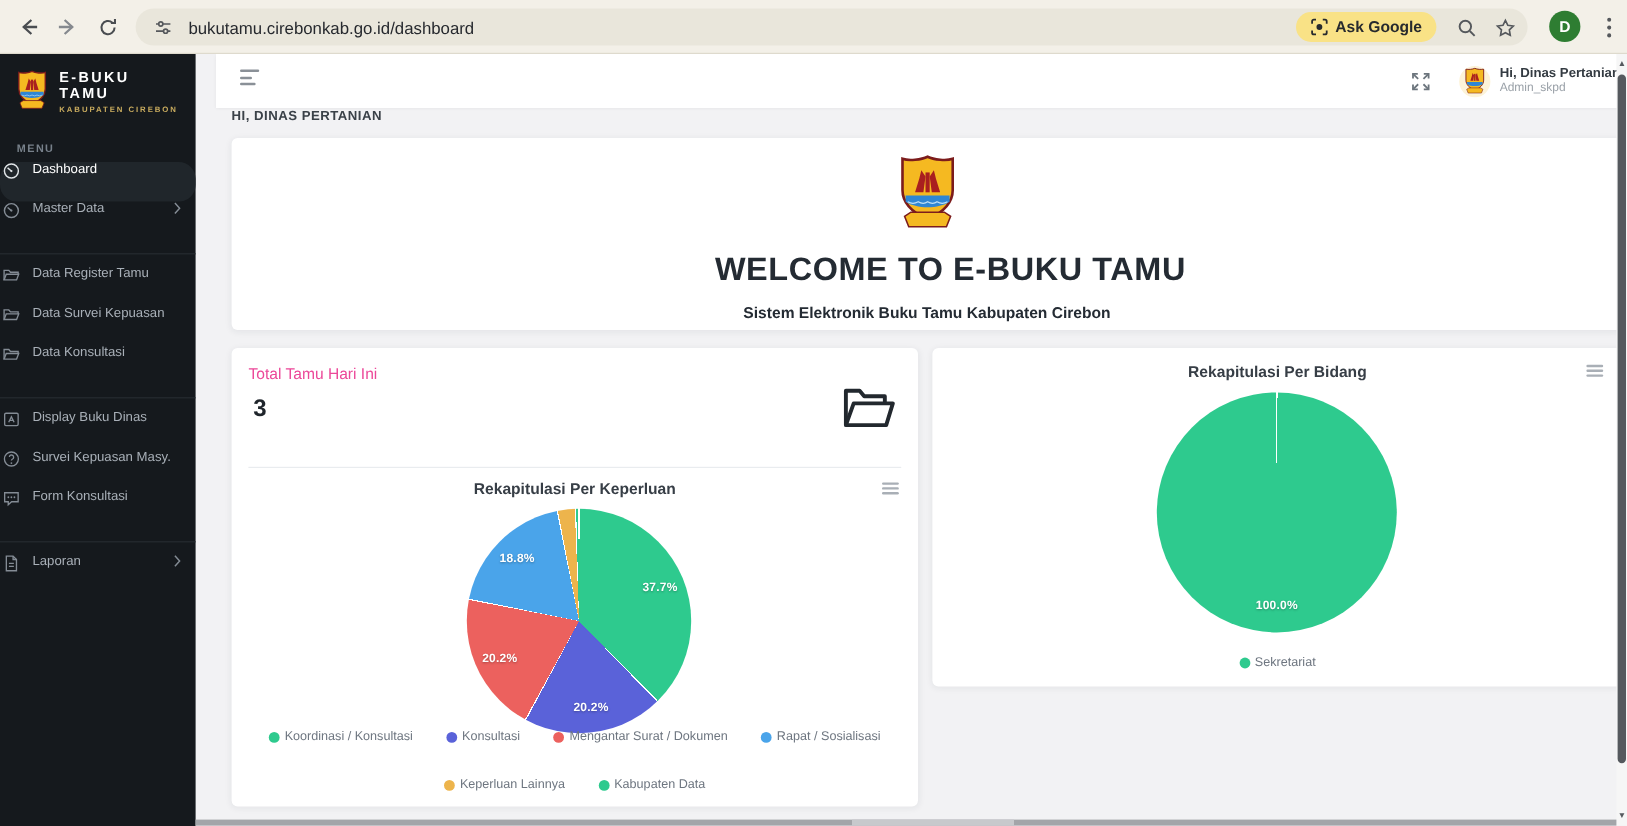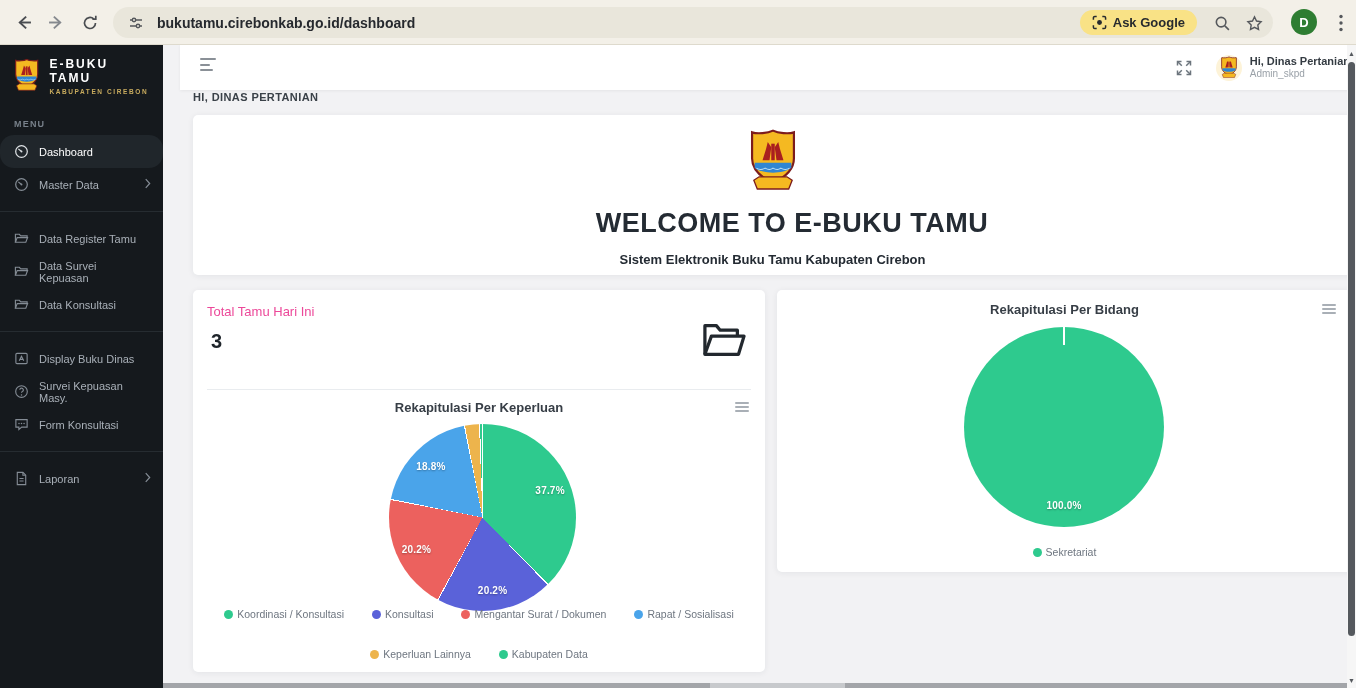--- a/index.html
+++ b/index.html
@@ -6,41 +6,41 @@
   html,body { width:1356px; height:688px; overflow:hidden;
     font-family:"Liberation Sans", sans-serif; background:#f2f2f4; }
 
   
   .chrome { position:absolute; left:0; top:0; width:1356px; height:45px;
     background:#f3f0e8; border-bottom:1px solid #dedacd; z-index:50; }
   .nav-btn { position:absolute; top:7px; width:31px; height:31px; border-radius:50%;
     display:flex; align-items:center; justify-content:center; color:#4a4d51; }
   .omnibox { position:absolute; left:113px; top:7px; width:1160px; height:31px;
     background:#e9e6db; border-radius:16px; display:flex; align-items:center; }
-  .omni-url { font-size:14px; color:#26292e; margin-left:10px;font-weight:bold; }
+  .omni-url { font-size:14px; color:#26292e; margin-left:10px; }
   .chip { position:absolute; right:76px; top:3px; height:25px; background:#f9e286;
     border-radius:13px; display:flex; align-items:center; gap:6px; padding:0 12px;
     font-size:13px; font-weight:bold; color:#272a2e; }
   .omni-ic { position:absolute; top:5px; width:22px; height:22px; display:flex;
     align-items:center; justify-content:center; color:#55585c; }
   .avatar-chrome { position:absolute; left:1291px; top:9px; width:26px; height:26px;
     border-radius:50%; background:#2e7d32; color:#fff; font-size:13px; font-weight:bold;
     display:flex; align-items:center; justify-content:center; }
   .kebab { position:absolute; left:1330px; top:7px; width:22px; height:31px;
     display:flex; align-items:center; justify-content:center; color:#55585c; }
 
   
   .sidebar { position:absolute; left:0; top:45px; width:163px; height:666px;
     background:#15191d; z-index:40; }
   .brand { display:flex; align-items:center; gap:8px; padding:12px 10px 14px 12px; }
   .brand-title { font-size:12px; font-weight:bold; color:#fff; letter-spacing:2px; }
   .brand-sub { font-size:6.5px; font-weight:bold; color:#c8ab5e; letter-spacing:1.6px; margin-top:3px; }
   .menu-label { font-size:9px; color:#77808a; letter-spacing:1.2px; padding:10px 14px 6px; font-weight:bold; }
-  .side-item { position:relative; display:flex; align-items:center; gap:10px;
-    height:33px; padding:0 14px; color:#a9b0b8; font-size:11px; cursor:pointer;border-radius:14px; }
+  .side-item { position:relative; display:flex; gap:10px;
+    height:33px; padding:0 2px; color:#a9b0b8; font-size:11px; cursor:pointer;border-radius:14px; }
   .side-item svg { flex:0 0 auto; color:#848c95; }
   .side-item.active { background:#20262b; color:#fff; }
   .side-item.active svg { color:#dfe3e6; }
   .side-item .chev { position:absolute; right:12px; color:#848c95; }
   .side-divider { height:1px; background:#262c31; margin:10px 0; }
 
   
   .main { position:absolute; left:180px; top:45px; width:1184px; height:643px; background:#f2f2f4; }
   .appbar { position:absolute; left:0; top:0; width:100%; height:45px; background:#fff;
     box-shadow:0 1px 3px rgba(0,0,0,.06); }

